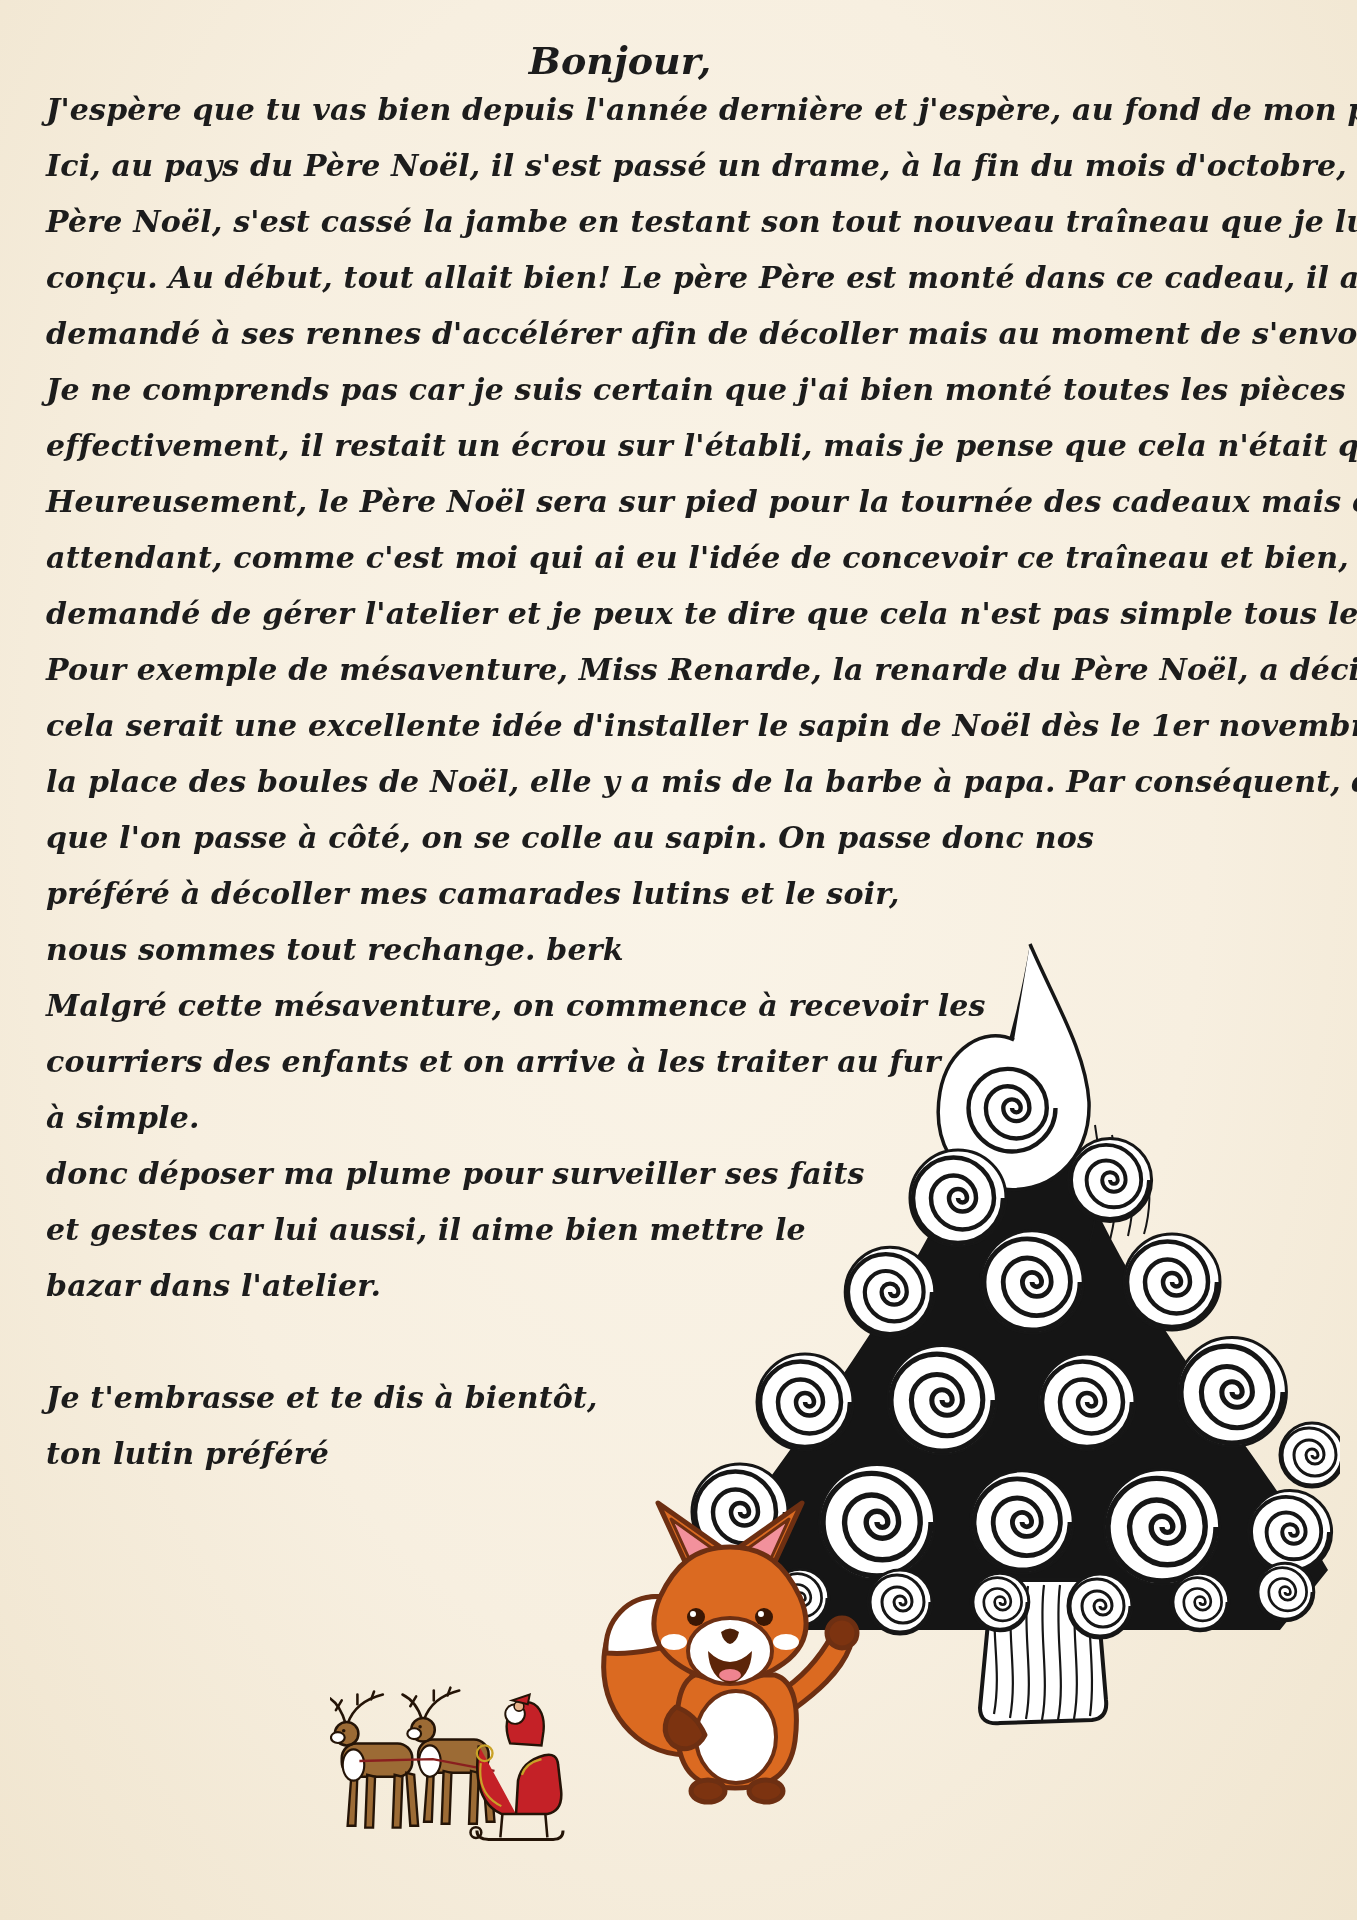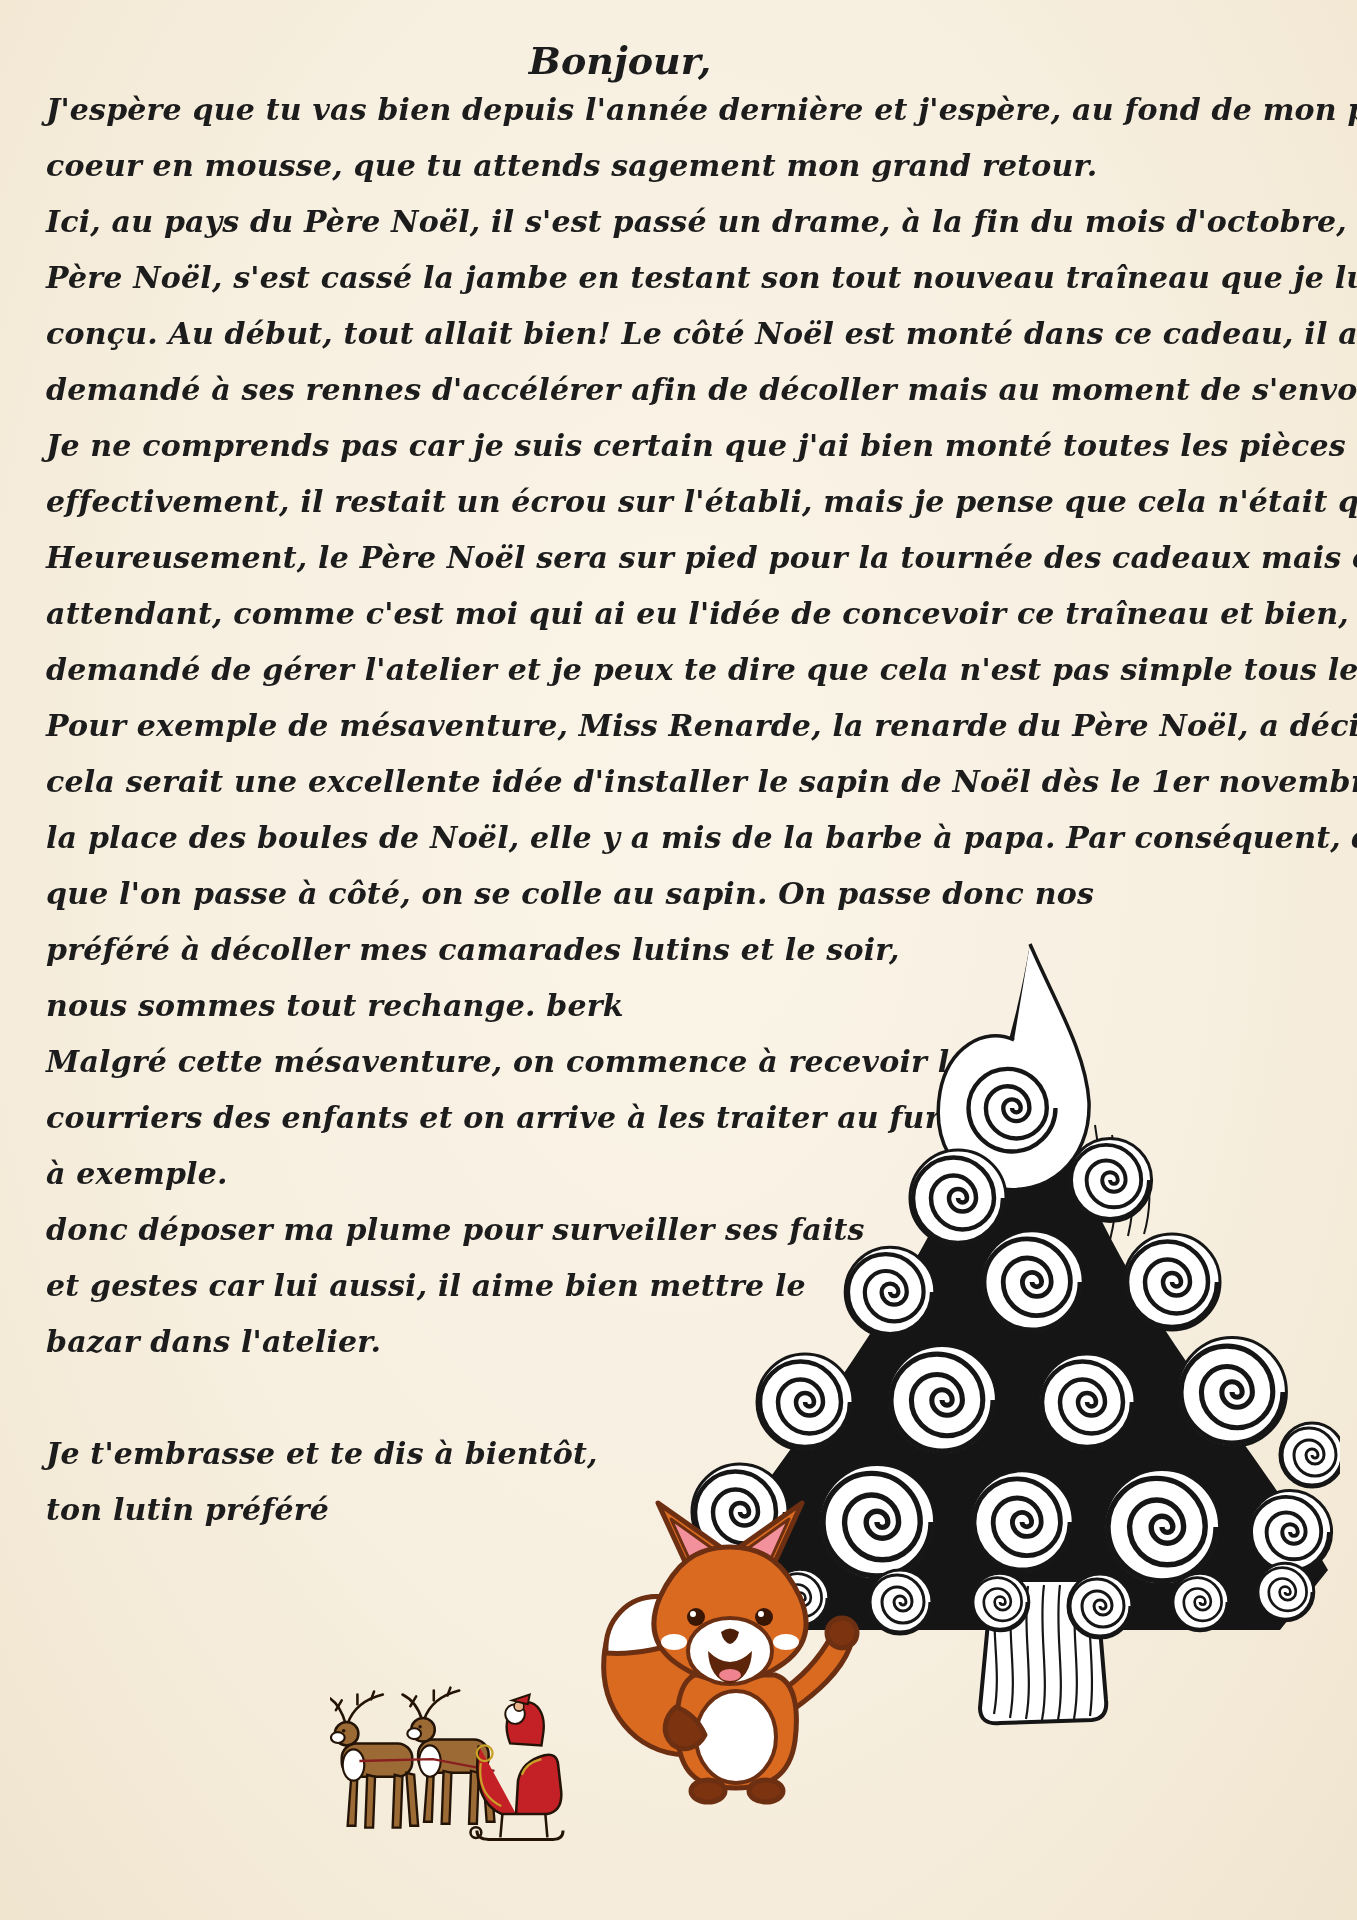--- a/index.html
+++ b/index.html
@@ -30,39 +30,38 @@
 </style>
 </head>
 <body>
 
 <div class="page">
 
   <div class="letter-title">Bonjour,</div>
 
   <div class="letter-lines">
       <div class="letter-line">J'espère que tu vas bien depuis l'année dernière et j'espère, au fond de mon petit</div>
-      <div class="letter-line">coeur en mousse, que tu attends sagement mon grand retour.</div>
       <div class="letter-line">Ici, au pays du Père Noël, il s'est passé un drame, à la fin du mois d'octobre, le</div>
       <div class="letter-line">Père Noël, s'est cassé la jambe en testant son tout nouveau traîneau que je lui ai</div>
-      <div class="letter-line">conçu. Au début, tout allait bien! Le côté Noël est monté dans ce cadeau, il a</div>
+      <div class="letter-line">conçu. Au début, tout allait bien! Le père Père est monté dans ce cadeau, il a</div>
       <div class="letter-line">demandé à ses rennes d'accélérer afin de décoller mais au moment de s'envoler,</div>
       <div class="letter-line">Je ne comprends pas car je suis certain que j'ai bien monté toutes les pièces même si</div>
       <div class="letter-line">effectivement, il restait un écrou sur l'établi, mais je pense que cela n'était qu'une</div>
       <div class="letter-line">Heureusement, le Père Noël sera sur pied pour la tournée des cadeaux mais en</div>
       <div class="letter-line">attendant, comme c'est moi qui ai eu l'idée de concevoir ce traîneau et bien, on m'a</div>
       <div class="letter-line">demandé de gérer l'atelier et je peux te dire que cela n'est pas simple tous les jours.</div>
       <div class="letter-line">Pour exemple de mésaventure, Miss Renarde, la renarde du Père Noël, a décidé que</div>
       <div class="letter-line">cela serait une excellente idée d'installer le sapin de Noël dès le 1er novembre mais à</div>
       <div class="letter-line">la place des boules de Noël, elle y a mis de la barbe à papa. Par conséquent, dès</div>
       <div class="letter-line">que l'on passe à côté, on se colle au sapin. On passe donc nos</div>
       <div class="letter-line">préféré à décoller mes camarades lutins et le soir,</div>
       <div class="letter-line">nous sommes tout rechange. berk</div>
       <div class="letter-line">Malgré cette mésaventure, on commence à recevoir les</div>
       <div class="letter-line">courriers des enfants et on arrive à les traiter au fur et</div>
-      <div class="letter-line">à exemple.</div>
+      <div class="letter-line">à simple.</div>
       <div class="letter-line">donc déposer ma plume pour surveiller ses faits</div>
       <div class="letter-line">et gestes car lui aussi, il aime bien mettre le</div>
       <div class="letter-line">bazar dans l'atelier.</div>
       <div class="letter-line">&nbsp;</div>
       <div class="letter-line">Je t'embrasse et te dis à bientôt,</div>
       <div class="letter-line">ton lutin préféré</div>
     </div>
 
   <svg class="illus illus-tree" viewBox="0 0 700 800" aria-hidden="true">
     <defs>

